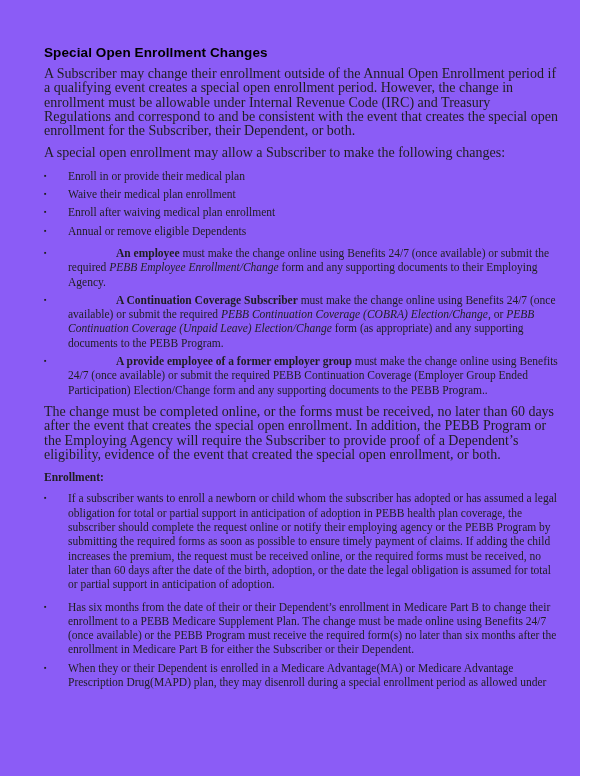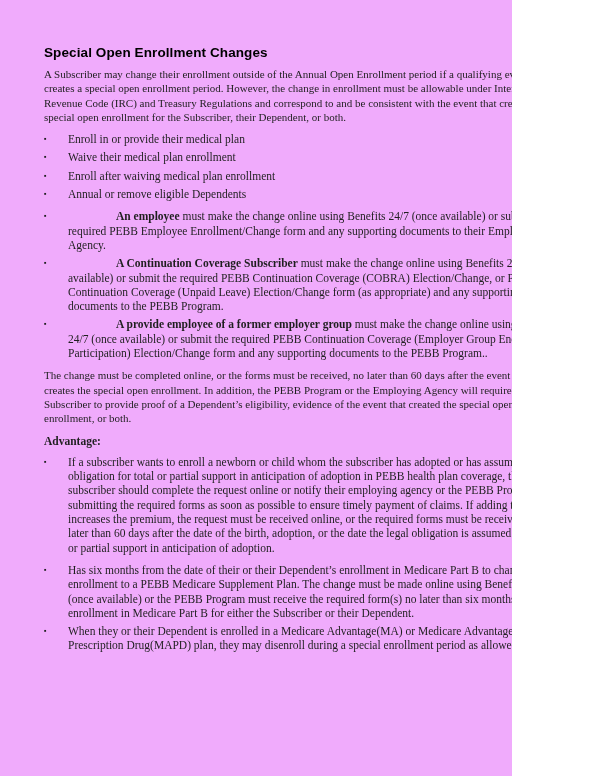--- a/index.html
+++ b/index.html
@@ -1,41 +1,41 @@
 <!DOCTYPE html>
 <html><head>
 <meta charset="utf-8">
 <style>
   html, body { margin: 0; padding: 0; background: #ffffff; }
   .page {
     position: relative;
-    width: 512px;
+    width: 580px;
     height: 776px;
-    background: #f0abfc;
+    background: #8b5cf6;
     overflow: hidden;
     font-family: "Liberation Serif", serif;
     color: #1f1f1f;
   }
   .content {
     position: absolute;
     left: 44px;
     top: 45px;
     width: 514px;
   }
   .section-heading {
     font-family: "Liberation Sans", sans-serif;
     font-size: 13.5px;
     font-weight: 700;
     color: #000000;
     margin: 0 0 7px 0;
     letter-spacing: 0.1px;
   }
   p.body-para {
     margin: 0 0 8px 0;
-    font-size: 11px;
+    font-size: 14px;
     line-height: 14.3px;
   }
   p.bold-para {
     margin: 0 0 7px 0;
     font-size: 11.5px;
     line-height: 14.3px;
     font-weight: 700;
   }
   ul.bullet-list {
     list-style: none;
@@ -50,21 +50,21 @@
   }
   .bullet-marker {
     flex: 0 0 24px;
     width: 24px;
     font-size: 7.5px;
     line-height: 14.3px;
     color: #1f1f1f;
   }
   .li-text { flex: 1 1 auto; }
   .lead-bold { font-weight: 700; margin-left: 48px; }
-  .form-italic { }
+  .form-italic { font-style: italic; }
   .page-footer {
     position: absolute;
     left: 44px;
     top: 740px;
     width: 514px;
     display: flex;
     justify-content: space-between;
     align-items: baseline;
     font-size: 10.8px;
     color: #2e2e2e;
@@ -77,20 +77,21 @@
 <body>
 
 <div class="page">
   <div class="content">
 
     <h1 class="section-heading">Special Open Enrollment Changes</h1>
 
     <p class="body-para">A Subscriber may change their enrollment outside of the Annual Open Enrollment period if a qualifying event creates a special open enrollment period. However, the change in enrollment must be allowable under Internal Revenue Code (IRC) and Treasury Regulations and correspond to and be consistent with the event that creates the special open enrollment for the Subscriber, their Dependent, or both.</p>
 
 
+    <p class="body-para">A special open enrollment may allow a Subscriber to make the following changes:</p>
 
     <ul class="bullet-list">
       <li>
         <span class="bullet-marker">▪</span>
         <span class="li-text">Enroll in or provide their medical plan</span>
       </li>
       <li>
         <span class="bullet-marker">▪</span>
         <span class="li-text">Waive their medical plan enrollment</span>
       </li>
@@ -121,21 +122,21 @@
       <li>
         <span class="bullet-marker">▪</span>
         <span class="li-text">
           <span class="lead-bold">A provide employee of a former employer group</span><span> must make the change online using Benefits 24/7 (once available) or submit the required PEBB Continuation Coverage (Employer Group Ended Participation) Election/Change form and any supporting documents to the PEBB Program..</span>
         </span>
       </li>
     </ul>
 
     <p class="body-para">The change must be completed online, or the forms must be received, no later than 60 days after the event that creates the special open enrollment. In addition, the PEBB Program or the Employing Agency will require the Subscriber to provide proof of a Dependent’s eligibility, evidence of the event that created the special open enrollment, or both.</p>
 
-    <p class="bold-para">Advantage:</p>
+    <p class="bold-para">Enrollment:</p>
 
     <ul class="bullet-list">
       <li>
         <span class="bullet-marker">▪</span>
         <span class="li-text">If a subscriber wants to enroll a newborn or child whom the subscriber has adopted or has assumed a legal obligation for total or partial support in anticipation of adoption in PEBB health plan coverage, the subscriber should complete the request online or notify their employing agency or the PEBB Program by submitting the required forms as soon as possible to ensure timely payment of claims. If adding the child increases the premium, the request must be received online, or the required forms must be received, no later than 60 days after the date of the birth, adoption, or the date the legal obligation is assumed for total or partial support in anticipation of adoption.</span>
       </li>
     </ul>
 
 
     <ul class="bullet-list">

